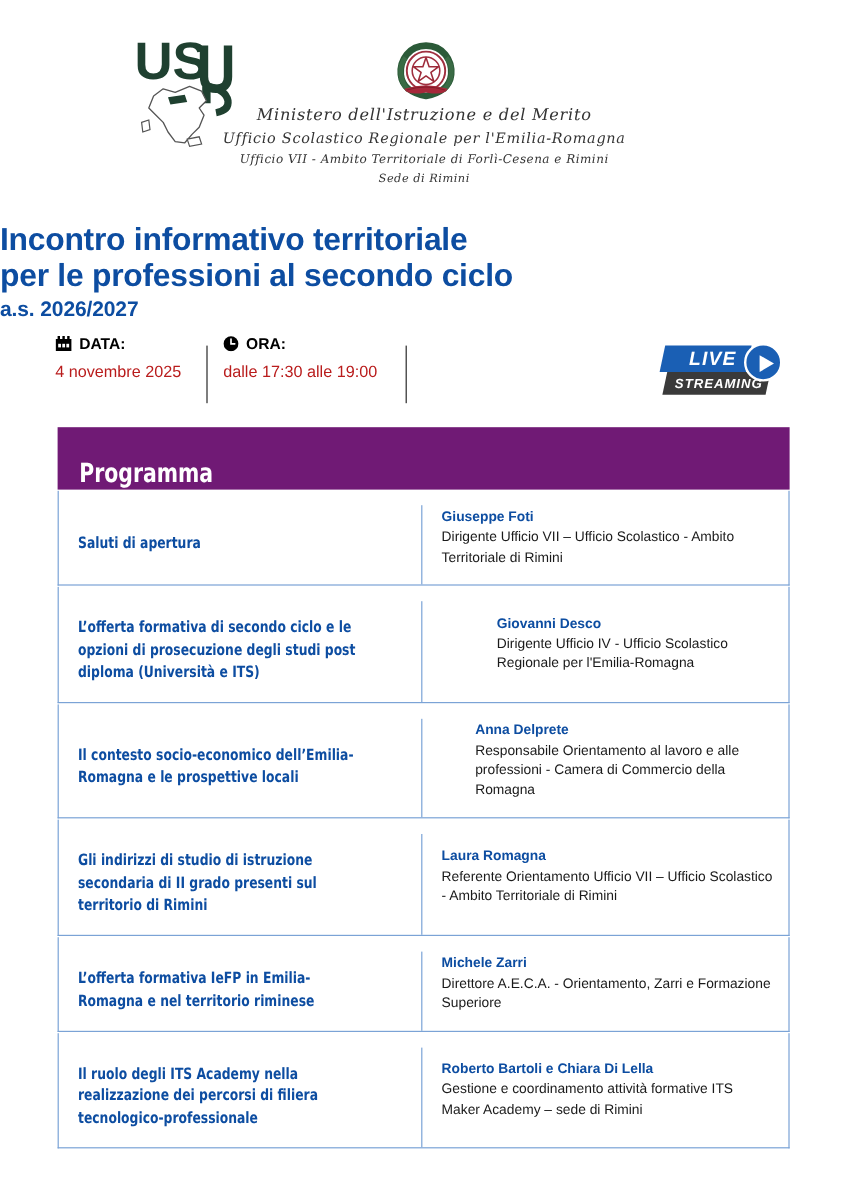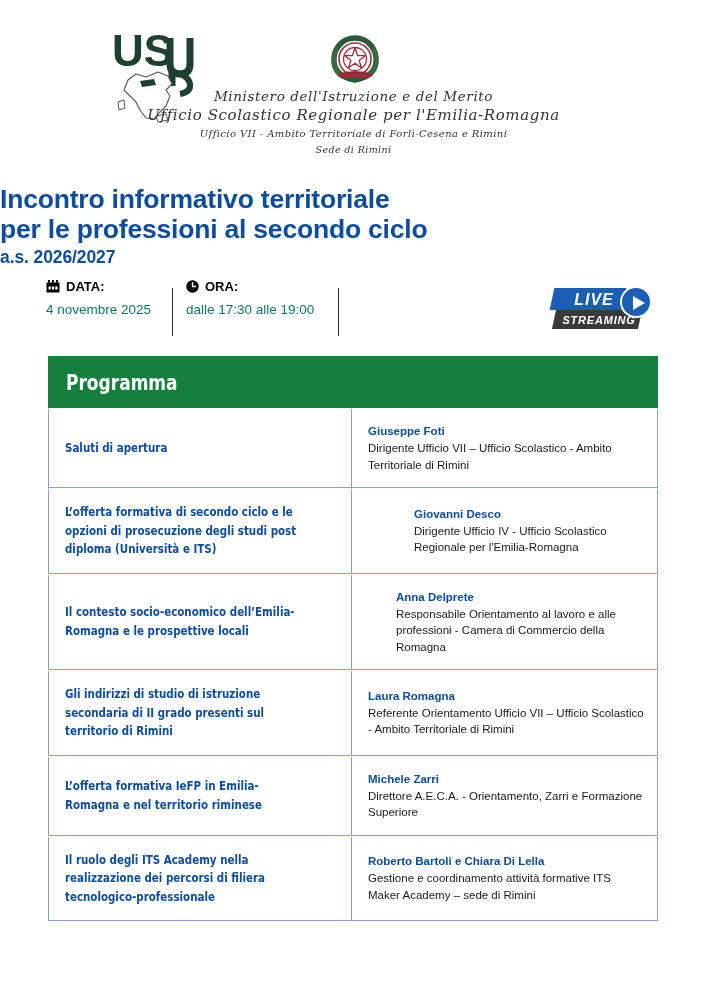--- a/index.html
+++ b/index.html
@@ -46,21 +46,21 @@
     position: absolute;
     left: 0;
     top: 88px;
     width: 707px;
     text-align: center;
     font-family: "DejaVu Serif", "Liberation Serif", serif;
     font-style: italic;
     color: #333333;
   }
   .ml1 { font-size: 13.5px; letter-spacing: 0.6px; line-height: 17px; }
-  .ml2 { font-size: 15px; letter-spacing: 0.6px; line-height: 21px; }
+  .ml2 { font-size: 12px; letter-spacing: 0.6px; line-height: 21px; }
   .ml3 { font-size: 10px; letter-spacing: 0.4px; line-height: 16px; }
   .ml4 { font-size: 9.5px; letter-spacing: 0.4px; line-height: 16px; }
 
   
   .title-block {
     position: absolute;
     left: 0;
     top: 184px;
     width: 652px;
     text-align: left;
@@ -99,21 +99,21 @@
     display: flex;
     align-items: center;
     gap: 6px;
     font-size: 13px;
     font-weight: bold;
     color: #000000;
     height: 20px;
   }
   .meta-value {
     font-size: 13.5px;
-    color: #0f766e;
+    color: #b91c1c;
     margin-top: 6px;
     white-space: nowrap;
   }
 
   .vdiv {
     position: absolute;
     top: 288px;
     width: 1px;
     height: 48px;
     background: #2a2a2a;
@@ -200,24 +200,24 @@
 
   
   .program {
     position: absolute;
     left: 48px;
     top: 356px;
     width: 610px;
   }
 
   .prog-header {
-    background: #15803d;
+    background: #701a75;
     height: 52px;
     display: flex;
-    align-items: center;
+    align-items: flex-end;
     padding-left: 18px;
   }
   .prog-header-title {
     color: #ffffff;
     font-size: 22px;
     font-weight: bold;
     font-family: "DejaVu Sans Condensed", "Liberation Sans Narrow", "Liberation Sans", sans-serif;
     transform: scaleX(0.86);
     transform-origin: left center;
     letter-spacing: 0px;
@@ -232,20 +232,21 @@
   }
   .prog-row:first-of-type { border-top: 1px solid #7ba3d6; }
 
   .cell-left {
     width: 303px;
     flex: 0 0 303px;
     border-right: 1px solid #7ba3d6;
     padding: 14px 14px 14px 16px;
     display: flex;
     align-items: center;
+    margin-top: 12px;
   }
   .topic {
     color: #0d4da1;
     font-size: 13px;
     font-weight: bold;
     font-family: "DejaVu Sans Condensed", "Liberation Sans Narrow", "Liberation Sans", sans-serif;
     line-height: 18.5px;
     transform: scaleX(0.88);
     transform-origin: left center;
     width: 113%;

